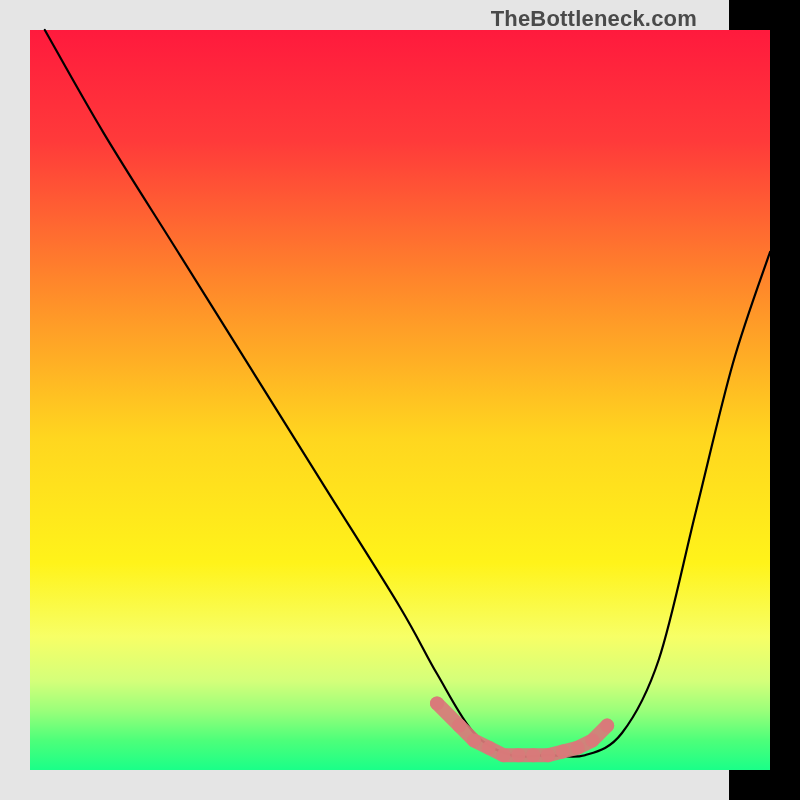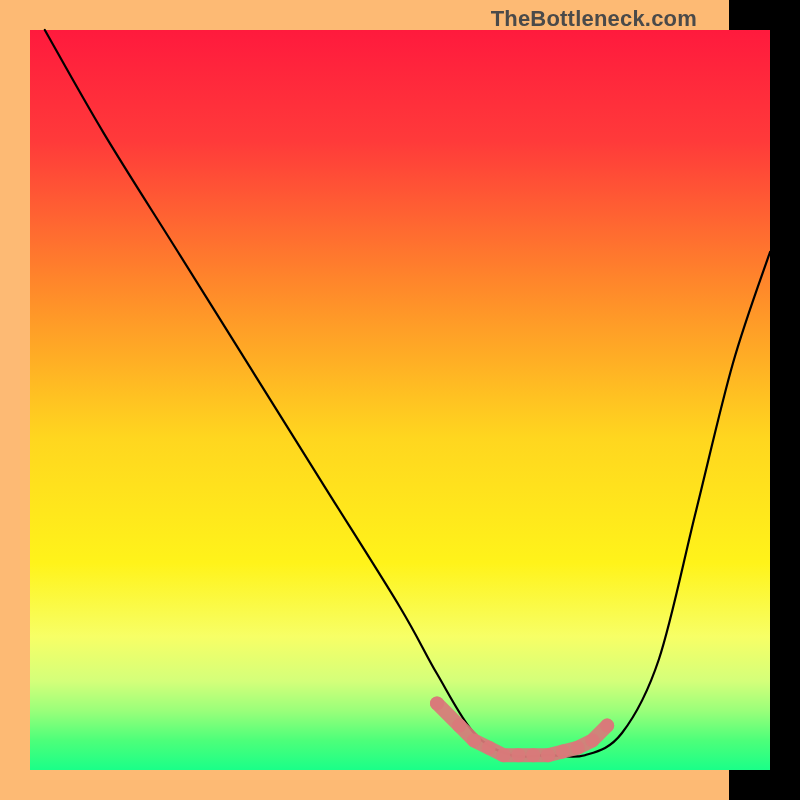--- a/index.html
+++ b/index.html
@@ -8,21 +8,21 @@
     width: 800px;
     height: 800px;
     overflow: hidden;
     background: #000;
     font-family: Arial, Helvetica, sans-serif;
   }
   .stage {
     position: relative;
     width: 729px;
     height: 800px;
-    background: #fdba74;
+    background: #e5e5e5;
   }
   .plot-area {
     position: absolute;
     left: 30px;
     top: 30px;
     width: 740px;
     height: 740px;
   }
   .gradient-bg {
     position: absolute;

